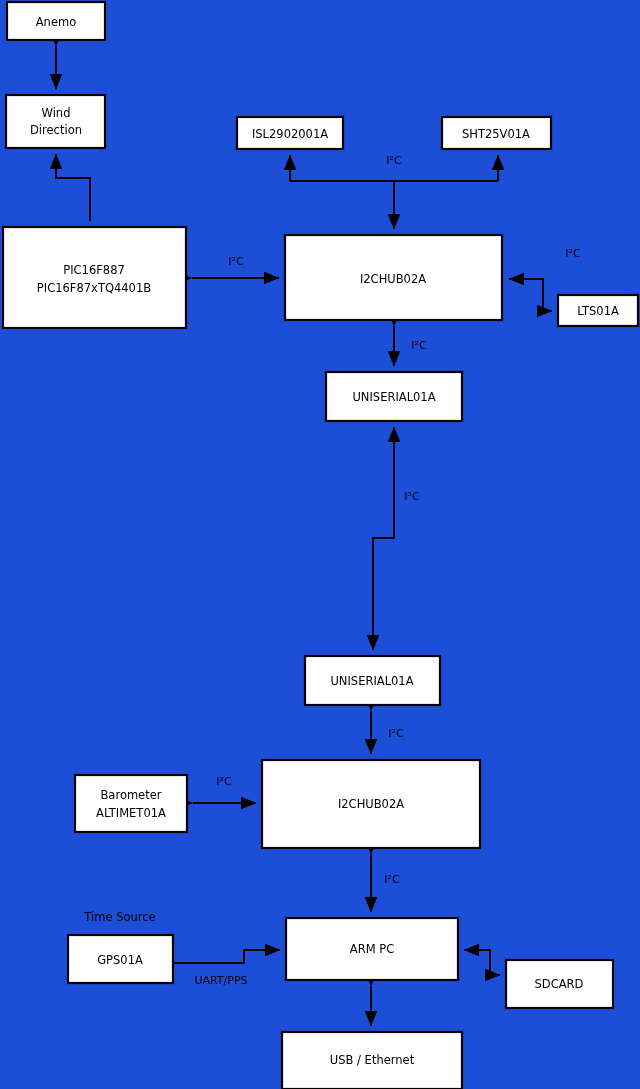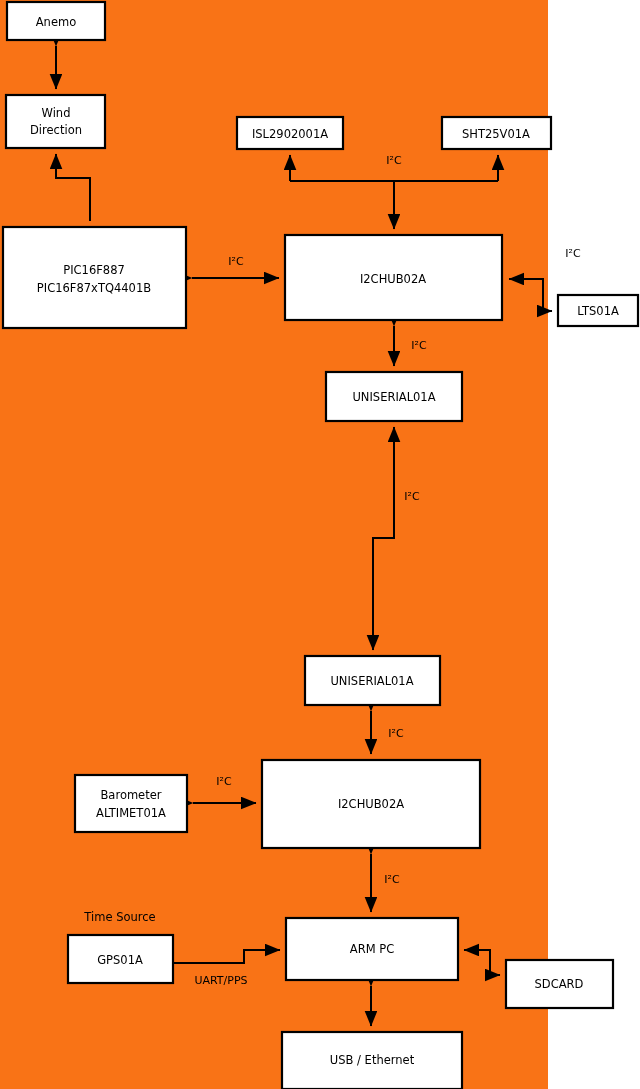--- a/index.html
+++ b/index.html
@@ -9,23 +9,23 @@
     background: #ffffff;
   }
   body {
     width: 640px;
     height: 1089px;
     overflow: hidden;
     font-family: "DejaVu Sans", sans-serif;
   }
   #diagram-root {
     position: relative;
-    width: 548px;
+    width: 640px;
     height: 1089px;
-    background: #f97316;
+    background: #1d4ed8;
   }
   svg#diagram-svg {
     position: absolute;
     top: 0;
     left: 0;
     width: 640px;
     height: 1089px;
     display: block;
   }
   .node-rect {

